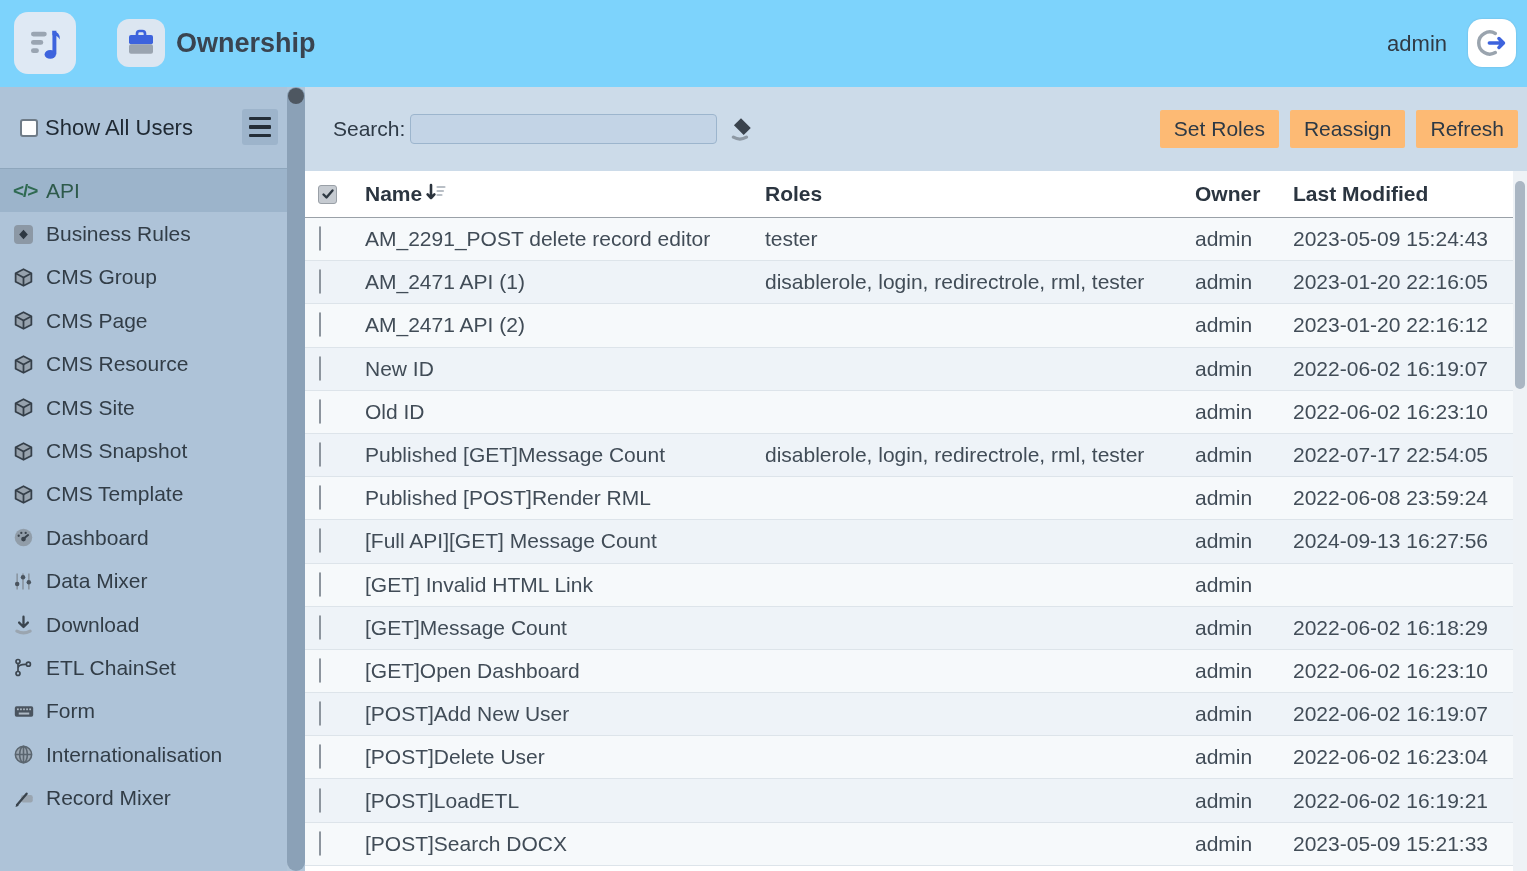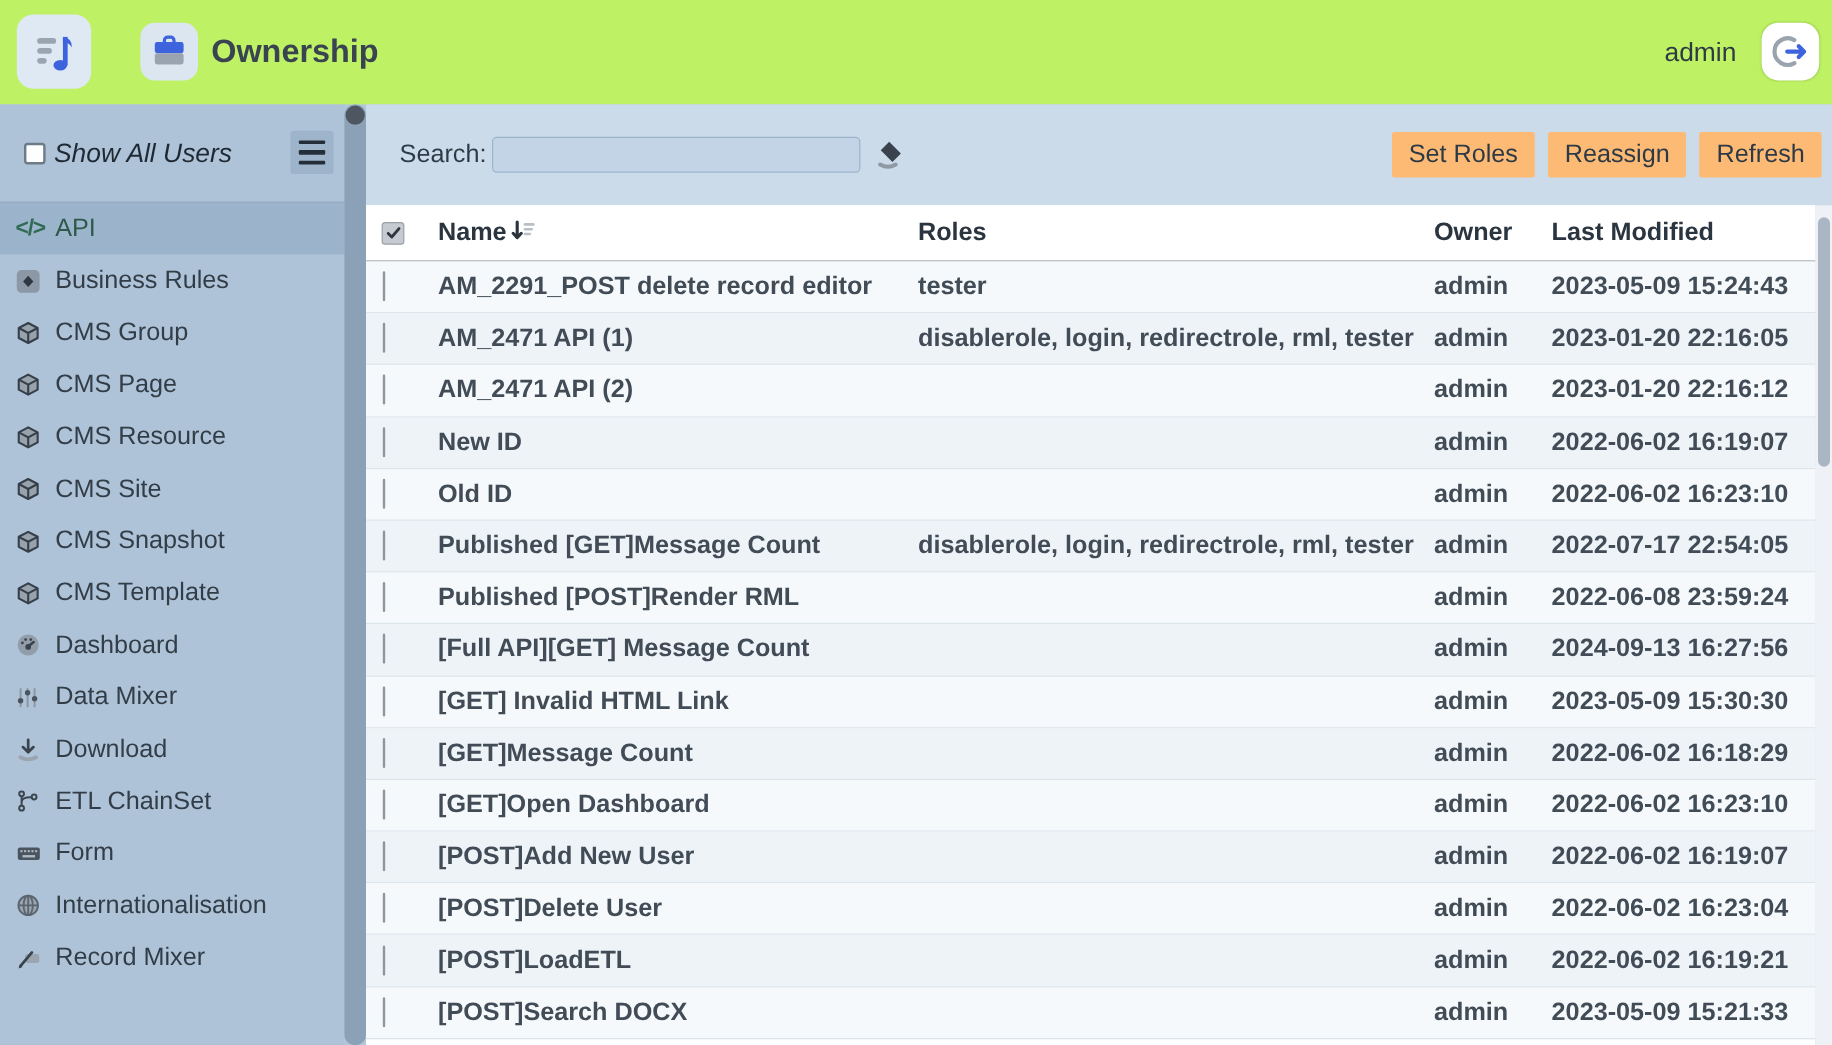--- a/index.html
+++ b/index.html
@@ -2,36 +2,36 @@
 <html><head>
 <meta charset="utf-8">
 <style>
   * { box-sizing: border-box; }
   html,body { margin:0; padding:0; }
   body {
     width:1527px; height:871px; overflow:hidden; position:relative;
     font-family:"Liberation Sans", sans-serif; background:#b2c6d9;
   }
   
-  .app-header { position:absolute; left:0; top:0; width:1527px; height:87px; background:#bef264; }
+  .app-header { position:absolute; left:0; top:0; width:1527px; height:87px; background:#7dd3fc; }
   .logo-btn { position:absolute; left:14px; top:12px; width:62px; height:62px; border-radius:14px;
     background:#dfe9f4; display:flex; align-items:center; justify-content:center; }
   .case-btn { position:absolute; left:117px; top:19px; width:48px; height:48px; border-radius:12px;
     background:#dce6f1; display:flex; align-items:center; justify-content:center; }
   .page-title { position:absolute; left:176px; top:0; height:87px; display:flex; align-items:center;
     font-size:27px; font-weight:bold; color:#3a4450; }
   .user-label { position:absolute; right:80px; top:0; height:87px; display:flex; align-items:center;
     font-size:22px; color:#303a44; }
   .logout-btn { position:absolute; left:1468px; top:19px; width:48px; height:48px; border-radius:14px;
     background:#ffffff; display:flex; align-items:center; justify-content:center; box-shadow:0 0 2px rgba(0,0,0,.15); }
   
   .sidebar { position:absolute; left:0; top:87px; width:287px; height:784px; background:#aec3d8; }
   .show-all { position:absolute; left:0; top:0; width:287px; height:81px; display:flex; align-items:center; }
   .cbx { width:18px; height:18px; border:2px solid #6e7b87; border-radius:3px; background:#fdfefe; margin-left:20px; }
-  .show-all-label { margin-left:7px; font-size:22px; color:#1f2933;font-style:italic; }
+  .show-all-label { margin-left:7px; font-size:22px; color:#1f2933; }
   .burger-btn { position:absolute; right:9px; top:22px; width:36px; height:36px; border-radius:3px;
     background:#9db4cb; display:flex; flex-direction:column; justify-content:center; gap:5px; align-items:center; }
   .burger-btn i { display:block; width:22px; height:3.5px; background:#242e38; border-radius:1px; }
   .side-divider { position:absolute; left:0; top:81px; width:287px; height:1px; background:#8ea6bc; }
   .side-list { position:absolute; left:0; top:82px; width:287px; }
   .side-item { height:43.4px; display:flex; align-items:center; padding-left:13px; font-size:21px; color:#323d47; cursor:default; }
   .side-item .icn { width:26px; display:flex; align-items:center; justify-content:flex-start; margin-right:7px; }
   .side-item.selected { background:#9cb4cb; color:#2e5a4b; }
   .code-txt { font-weight:bold; font-size:19px; letter-spacing:-1px; color:#2f6a52; }
   
@@ -55,21 +55,21 @@
   .thead .hcell { display:flex; align-items:flex-start; }
   .pad { padding-left:15px; }
   .hdr-cbx { width:19px; height:19px; border:1px solid #9aa0a7; border-radius:3px; background:#c6cbd1;
     margin-left:13px; display:flex; align-items:center; justify-content:center; }
   .rows { background:#eef3f8; }
   .trow { display:grid; grid-template-columns:45px 400px 430px 110px 223px; height:43.2px; align-items:center;
     font-size:21px; color:#414c57; border-bottom:1px solid #dde4ea; }
   .trow:nth-child(odd) { background:#f6f9fb; }
   .trow:nth-child(even) { background:#eef3f8; }
   .row-cbx { width:17px; height:17px; border:1.5px solid #8d959e; border-radius:3px; background:#fbfcfd; margin-left:14px; }
-  .cell { overflow:hidden; white-space:nowrap; text-overflow:ellipsis;font-weight:bold; }
+  .cell { overflow:hidden; white-space:nowrap; text-overflow:ellipsis; }
   .date-cell { padding-left:3px; }
   
   .vscroll { position:absolute; left:1208px; top:84px; width:14px; height:700px; background:#eef2f6; }
   .vscroll .thumb { position:absolute; left:2px; top:10px; width:10px; height:208px; border-radius:5px; background:#aab6c3; }
   svg { display:block; }
 </style>
 </head>
 <body>
 
 <div class="app-header">
@@ -388,21 +388,20 @@
           <div class="cell pad">[Full API][GET] Message Count</div>
           <div class="cell pad"></div>
           <div class="cell pad">admin</div>
           <div class="cell date-cell">2024-09-13 16:27:56</div>
         </div>
         <div class="trow">
           <div><span class="row-cbx"></span></div>
           <div class="cell pad">[GET] Invalid HTML Link</div>
           <div class="cell pad"></div>
           <div class="cell pad">admin</div>
-          <div class="cell date-cell">2023-05-09 15:30:30</div>
         </div>
         <div class="trow">
           <div><span class="row-cbx"></span></div>
           <div class="cell pad">[GET]Message Count</div>
           <div class="cell pad"></div>
           <div class="cell pad">admin</div>
           <div class="cell date-cell">2022-06-02 16:18:29</div>
         </div>
         <div class="trow">
           <div><span class="row-cbx"></span></div>

